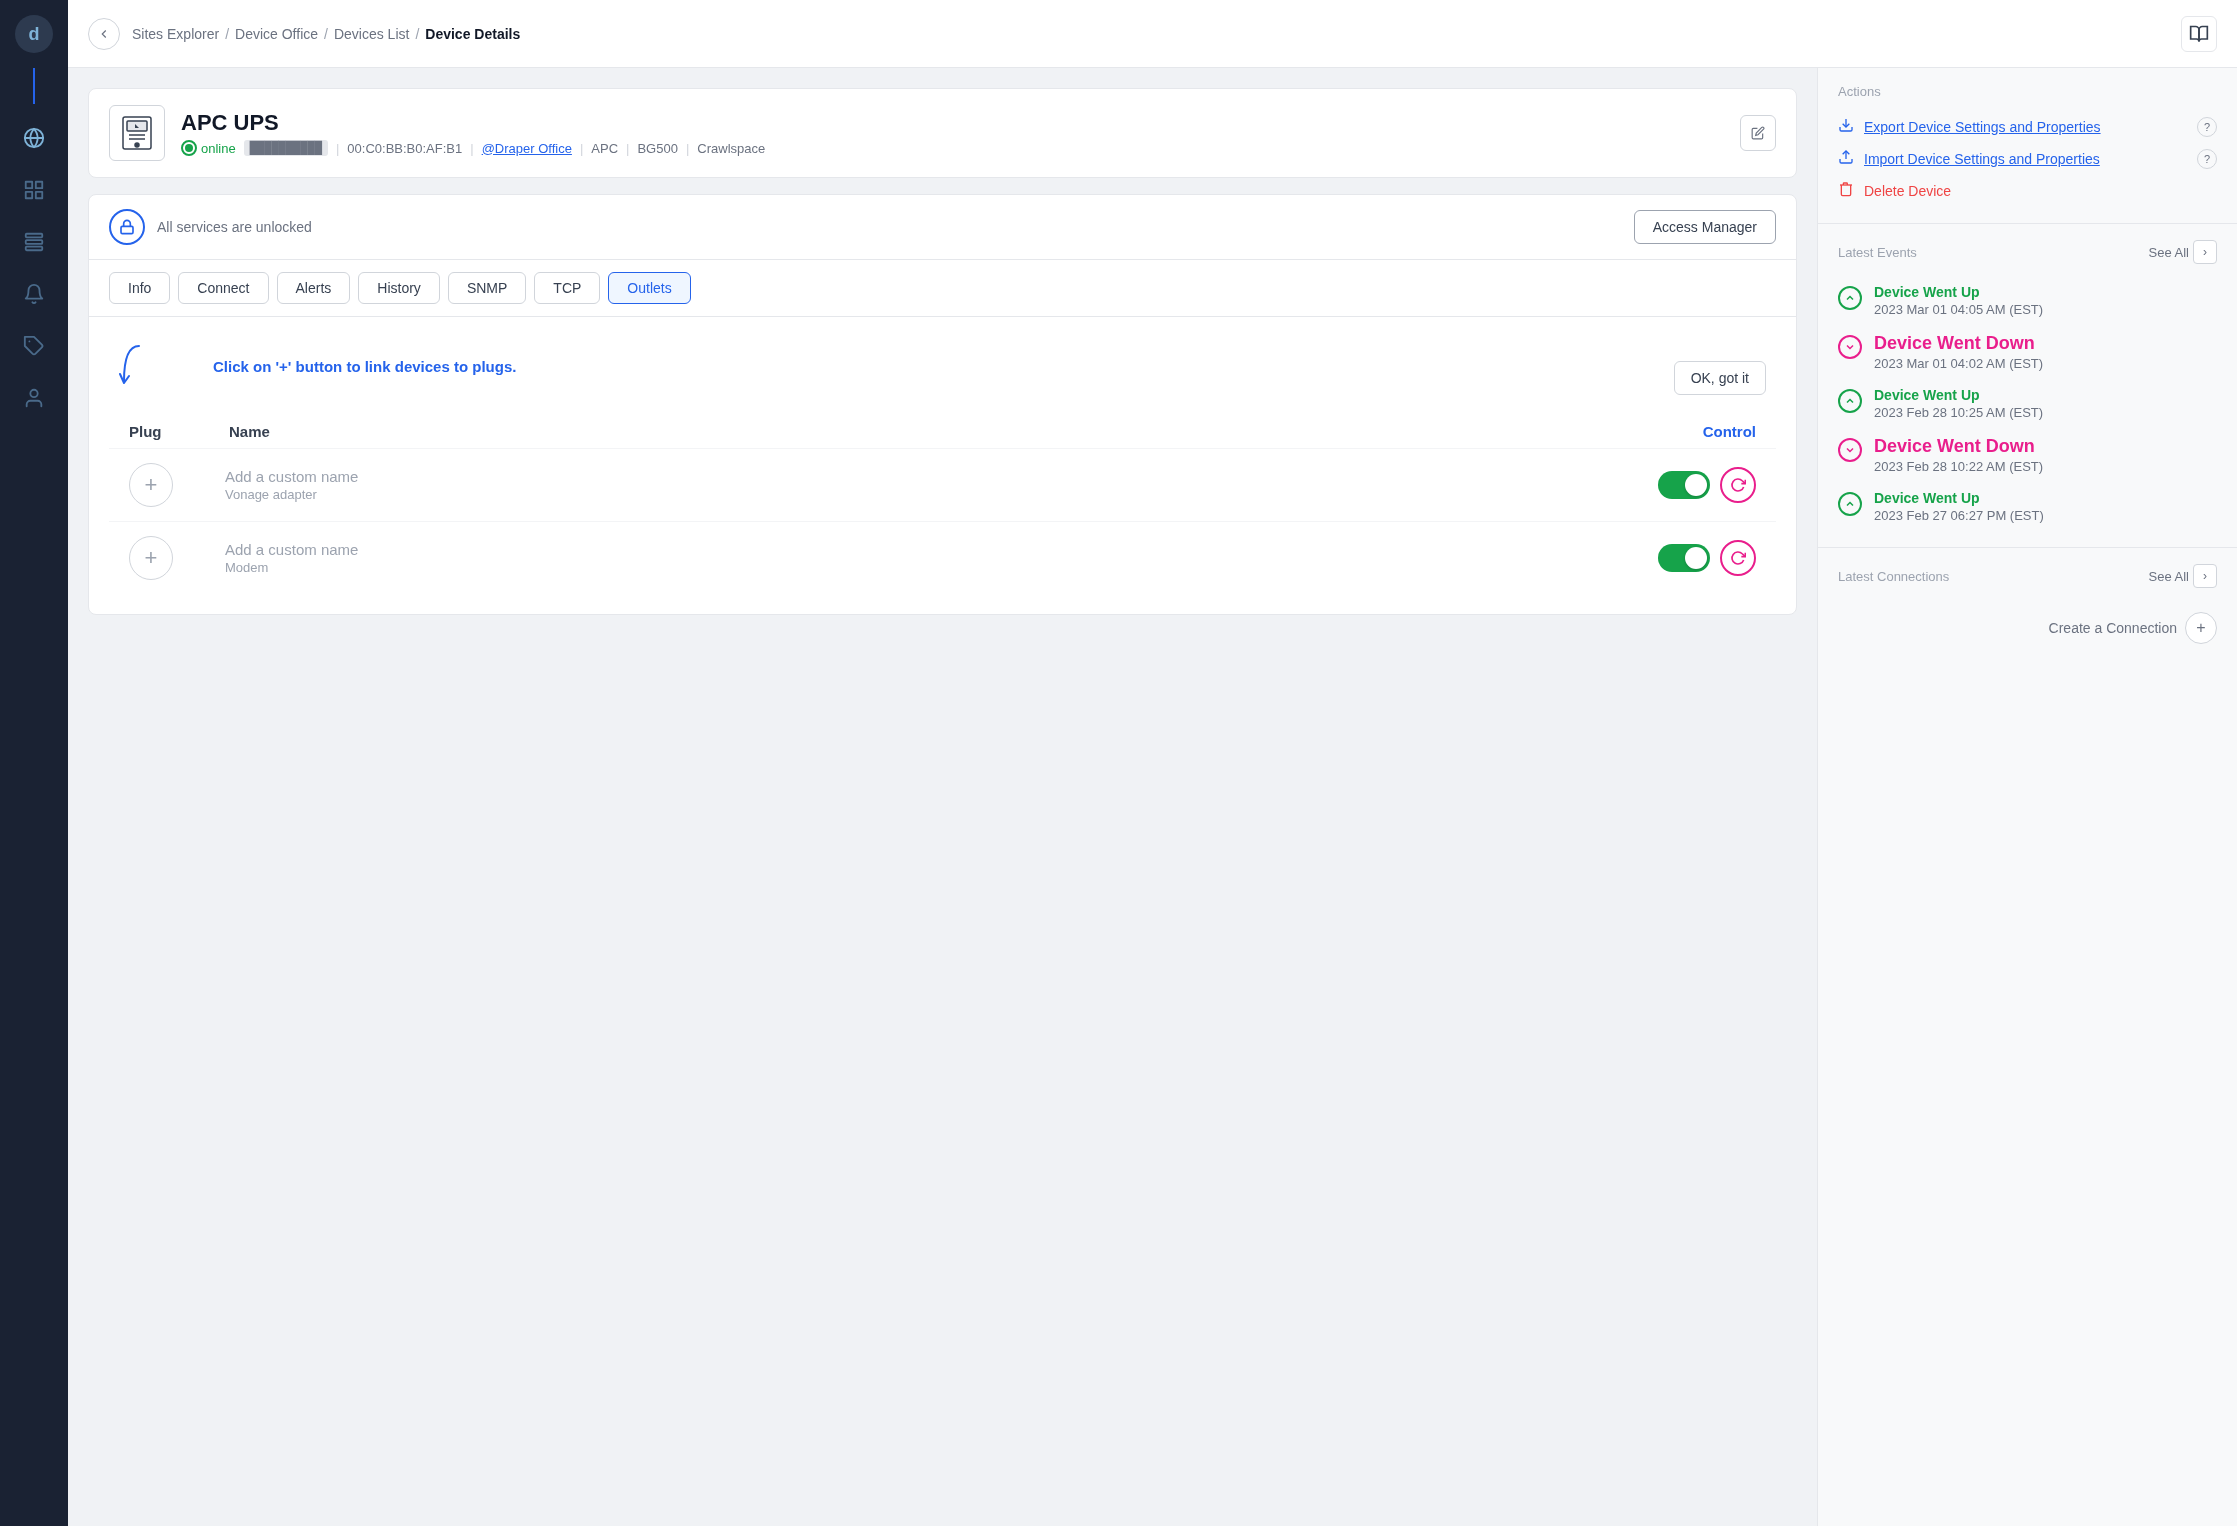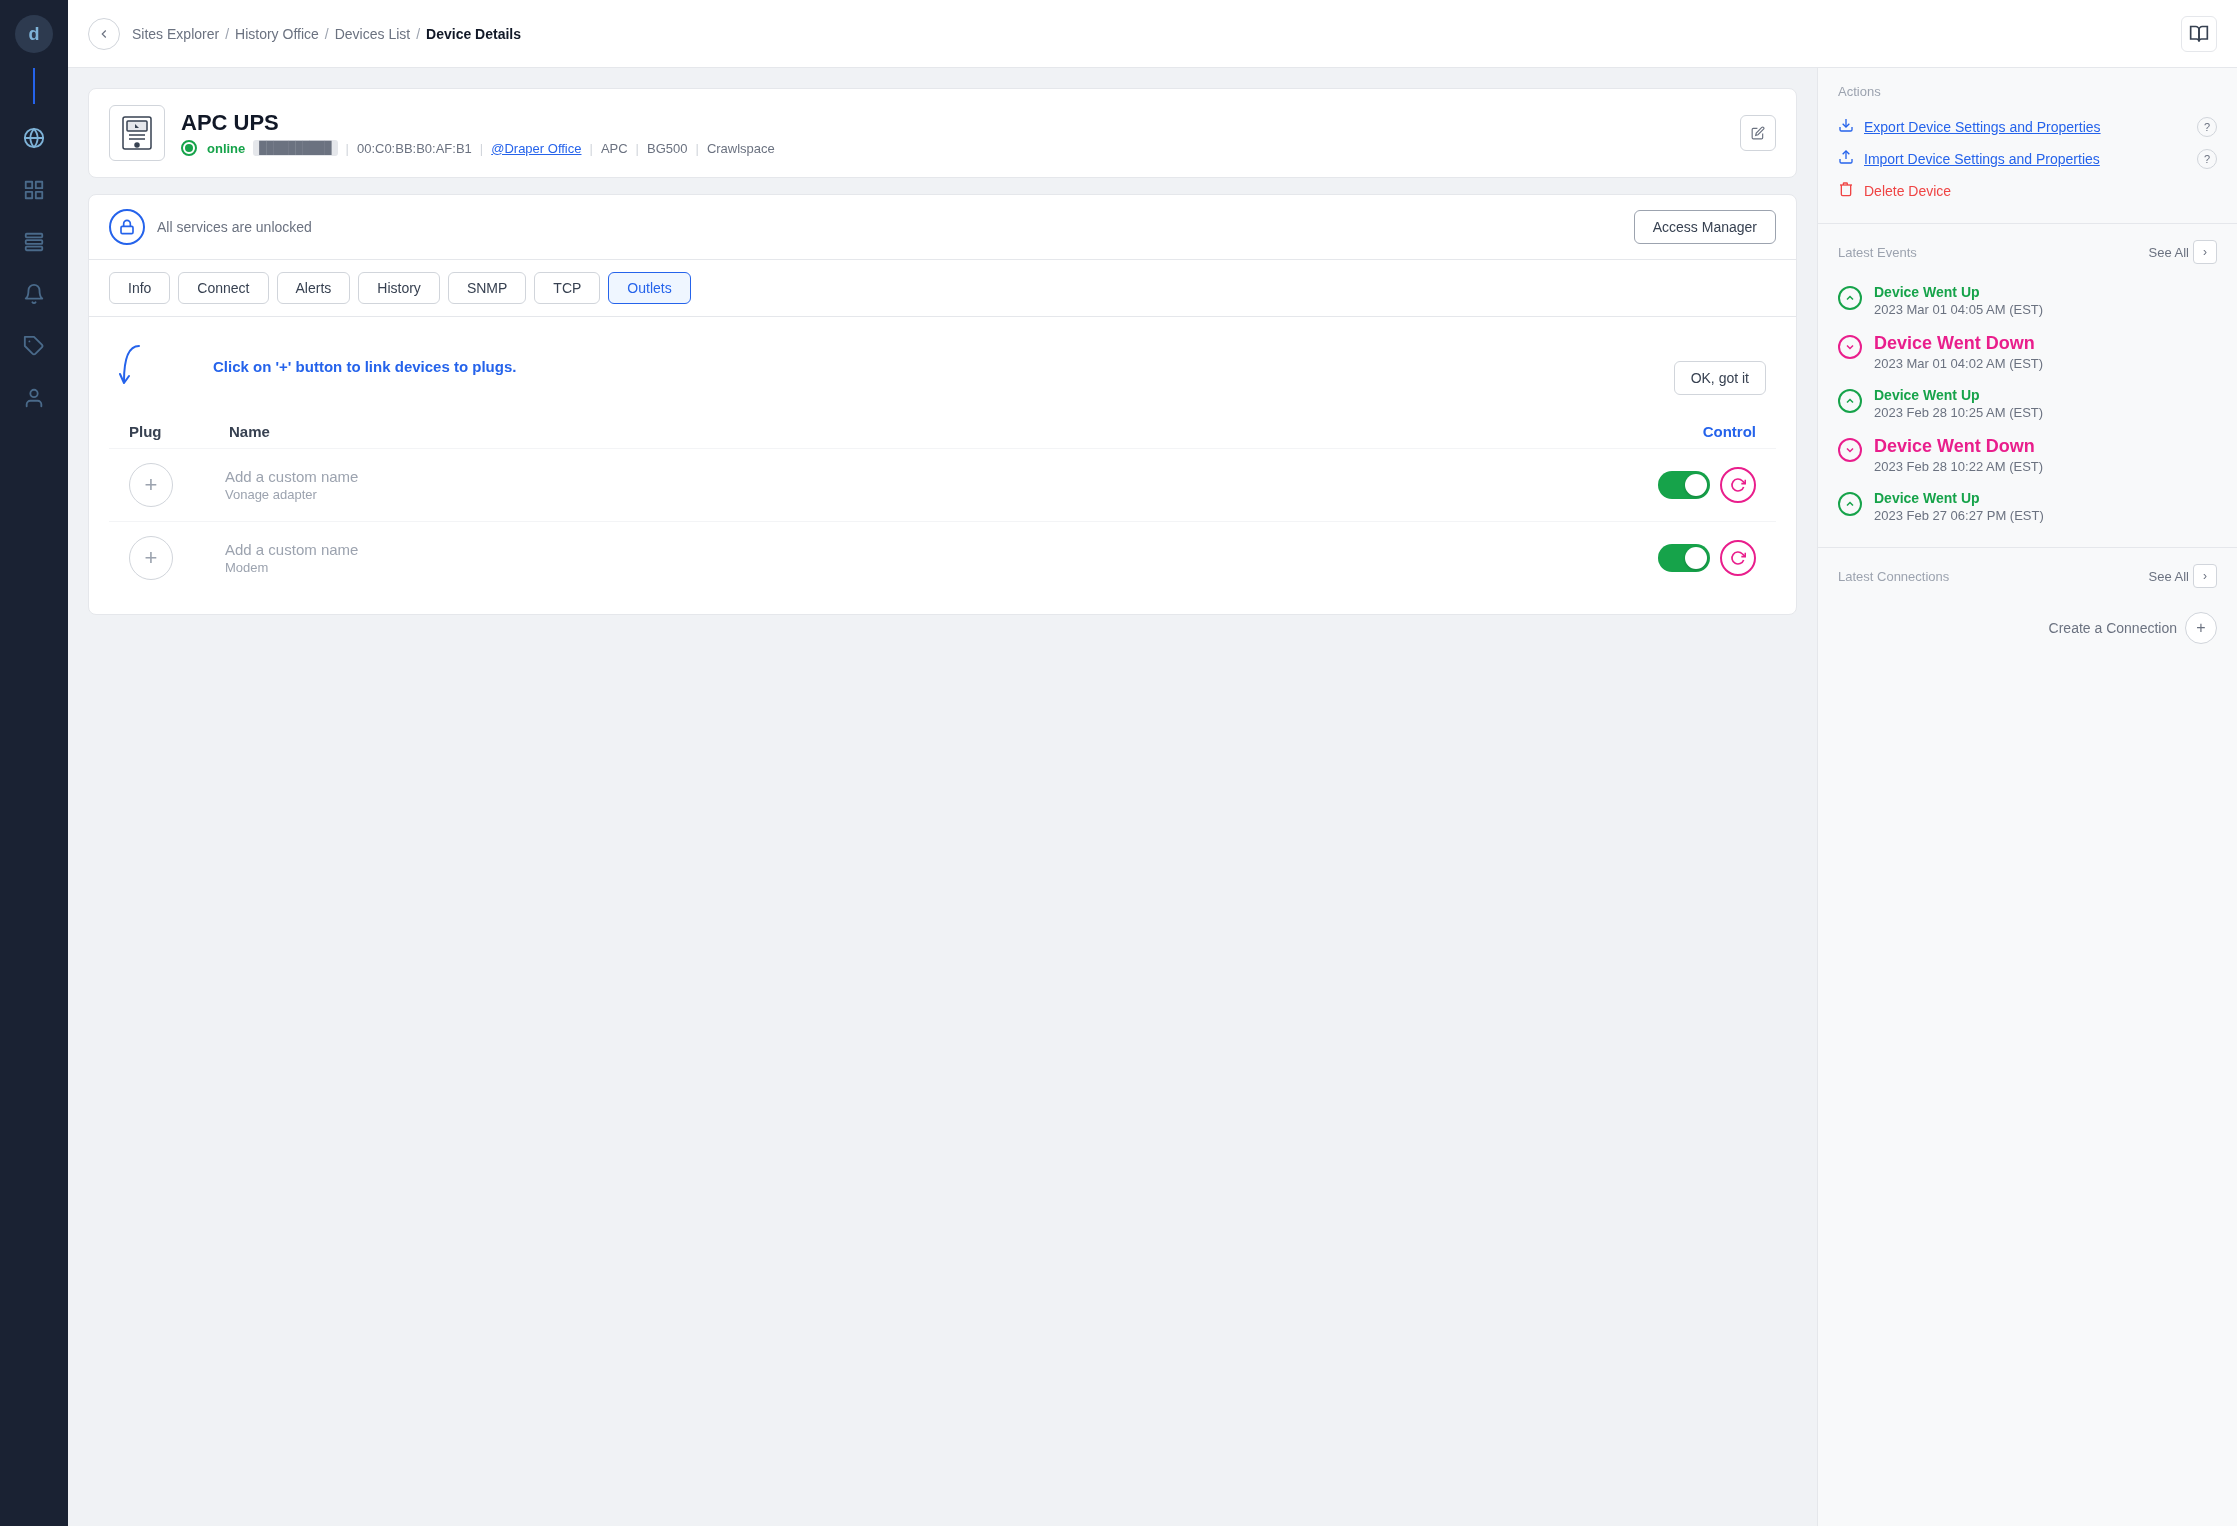--- a/index.html
+++ b/index.html
@@ -30,21 +30,21 @@
 
     
     .main-content { flex: 1; overflow-y: auto; padding: 20px; }
 
     
     .device-header { background: #fff; border-radius: 8px; padding: 16px 20px; display: flex; align-items: center; gap: 16px; margin-bottom: 16px; border: 1px solid #e5e7eb; }
     .device-icon { width: 56px; height: 56px; border: 1px solid #d1d5db; border-radius: 6px; display: flex; align-items: center; justify-content: center; flex-shrink: 0; }
     .device-info { flex: 1; }
     .device-name { font-size: 22px; font-weight: 700; color: #111827; margin-bottom: 4px; }
     .device-meta { display: flex; align-items: center; gap: 8px; font-size: 13px; color: #6b7280; flex-wrap: wrap; }
-    .status-online { display: flex; align-items: center; gap: 10px; color: #16a34a; font-weight: 700; }
+    .status-online { display: flex; align-items: center; gap: 4px; color: #16a34a; font-weight: 400; }
     .status-dot { width: 16px; height: 16px; border-radius: 50%; border: 2px solid #16a34a; display: flex; align-items: center; justify-content: center; }
     .status-dot-inner { width: 8px; height: 8px; border-radius: 50%; background: #16a34a; }
     .meta-sep { color: #d1d5db; }
     .meta-ip { background: #e5e7eb; color: #6b7280; padding: 1px 6px; border-radius: 3px; font-family: monospace; font-size: 12px; }
     .meta-link { color: #2563eb; text-decoration: underline; cursor: pointer; }
     .edit-btn { width: 36px; height: 36px; border: 1px solid #d1d5db; border-radius: 6px; background: #fff; display: flex; align-items: center; justify-content: center; cursor: pointer; color: #6b7280; flex-shrink: 0; }
 
     
     .detail-card { background: #fff; border-radius: 8px; border: 1px solid #e5e7eb; overflow: hidden; }
     .access-bar { display: flex; align-items: center; padding: 14px 20px; border-bottom: 1px solid #e5e7eb; gap: 12px; }
@@ -180,21 +180,21 @@
 
   <div class="topbar">
     <button class="back-btn">
       <svg width="14" height="14" viewBox="0 0 24 24" fill="none" stroke="currentColor" stroke-width="2">
           <polyline points="15 18 9 12 15 6"></polyline>
         </svg>
     </button>
     <nav class="breadcrumb">
       <span style="cursor:pointer;color:#6b7280;">Sites Explorer</span>
       <span class="breadcrumb-sep">/</span>
-      <span style="cursor:pointer;color:#6b7280;">History Office</span>
+      <span style="cursor:pointer;color:#6b7280;">Device Office</span>
       <span class="breadcrumb-sep">/</span>
       <span style="cursor:pointer;color:#6b7280;">Devices List</span>
       <span class="breadcrumb-sep">/</span>
       <span class="breadcrumb-current">Device Details</span>
     </nav>
     <div class="topbar-book">
       <svg width="20" height="20" viewBox="0 0 24 24" fill="none" stroke="currentColor" stroke-width="2">
           <path d="M2 3h6a4 4 0 0 1 4 4v14a3 3 0 0 0-3-3H2z"></path>
           <path d="M22 3h-6a4 4 0 0 0-4 4v14a3 3 0 0 1 3-3h7z"></path>
         </svg>

